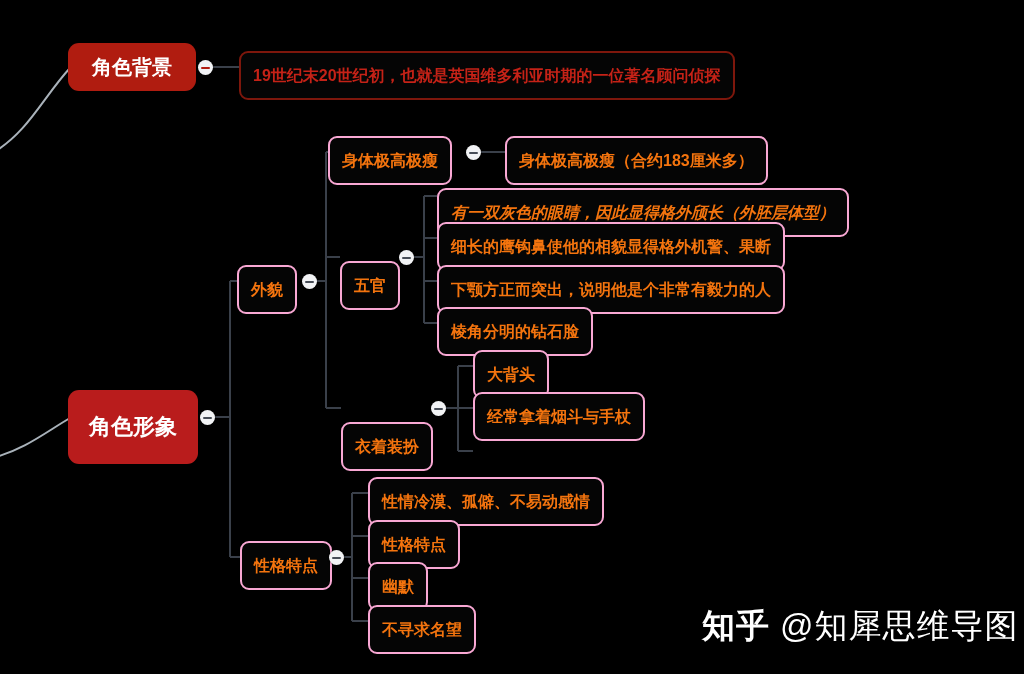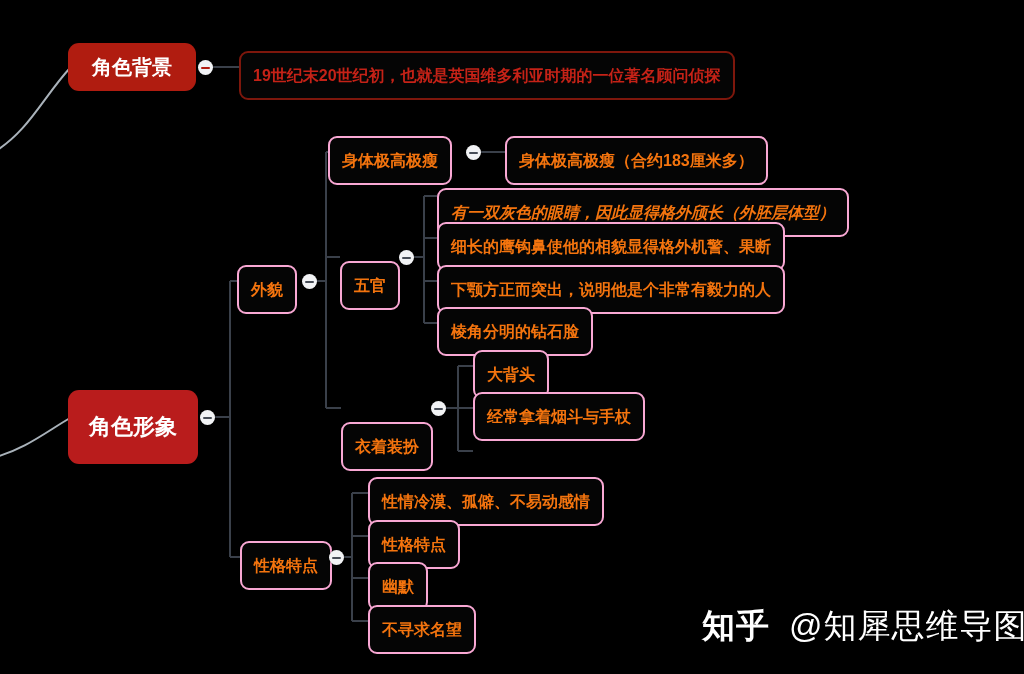--- a/index.html
+++ b/index.html
@@ -89,21 +89,21 @@
   .watermark {
     position: absolute;
     z-index: 4;
     left: 702px;
     top: 604px;
     color: #ffffff;
     font-size: 33px;
     letter-spacing: 1px;
     white-space: nowrap;
   }
-  .watermark .brand { font-weight: 700; margin-right: 19px; }
+  .watermark .brand { font-weight: 700; margin-right: 10px; }
   .watermark .handle { font-weight: 500; }
 </style>
 </head>
 <body>
 
 <div id="canvas">
 
   <svg id="wires" viewBox="0 0 1024 674" xmlns="http://www.w3.org/2000/svg">
 
     <g stroke="#a9b2ba" stroke-width="2" fill="none">

